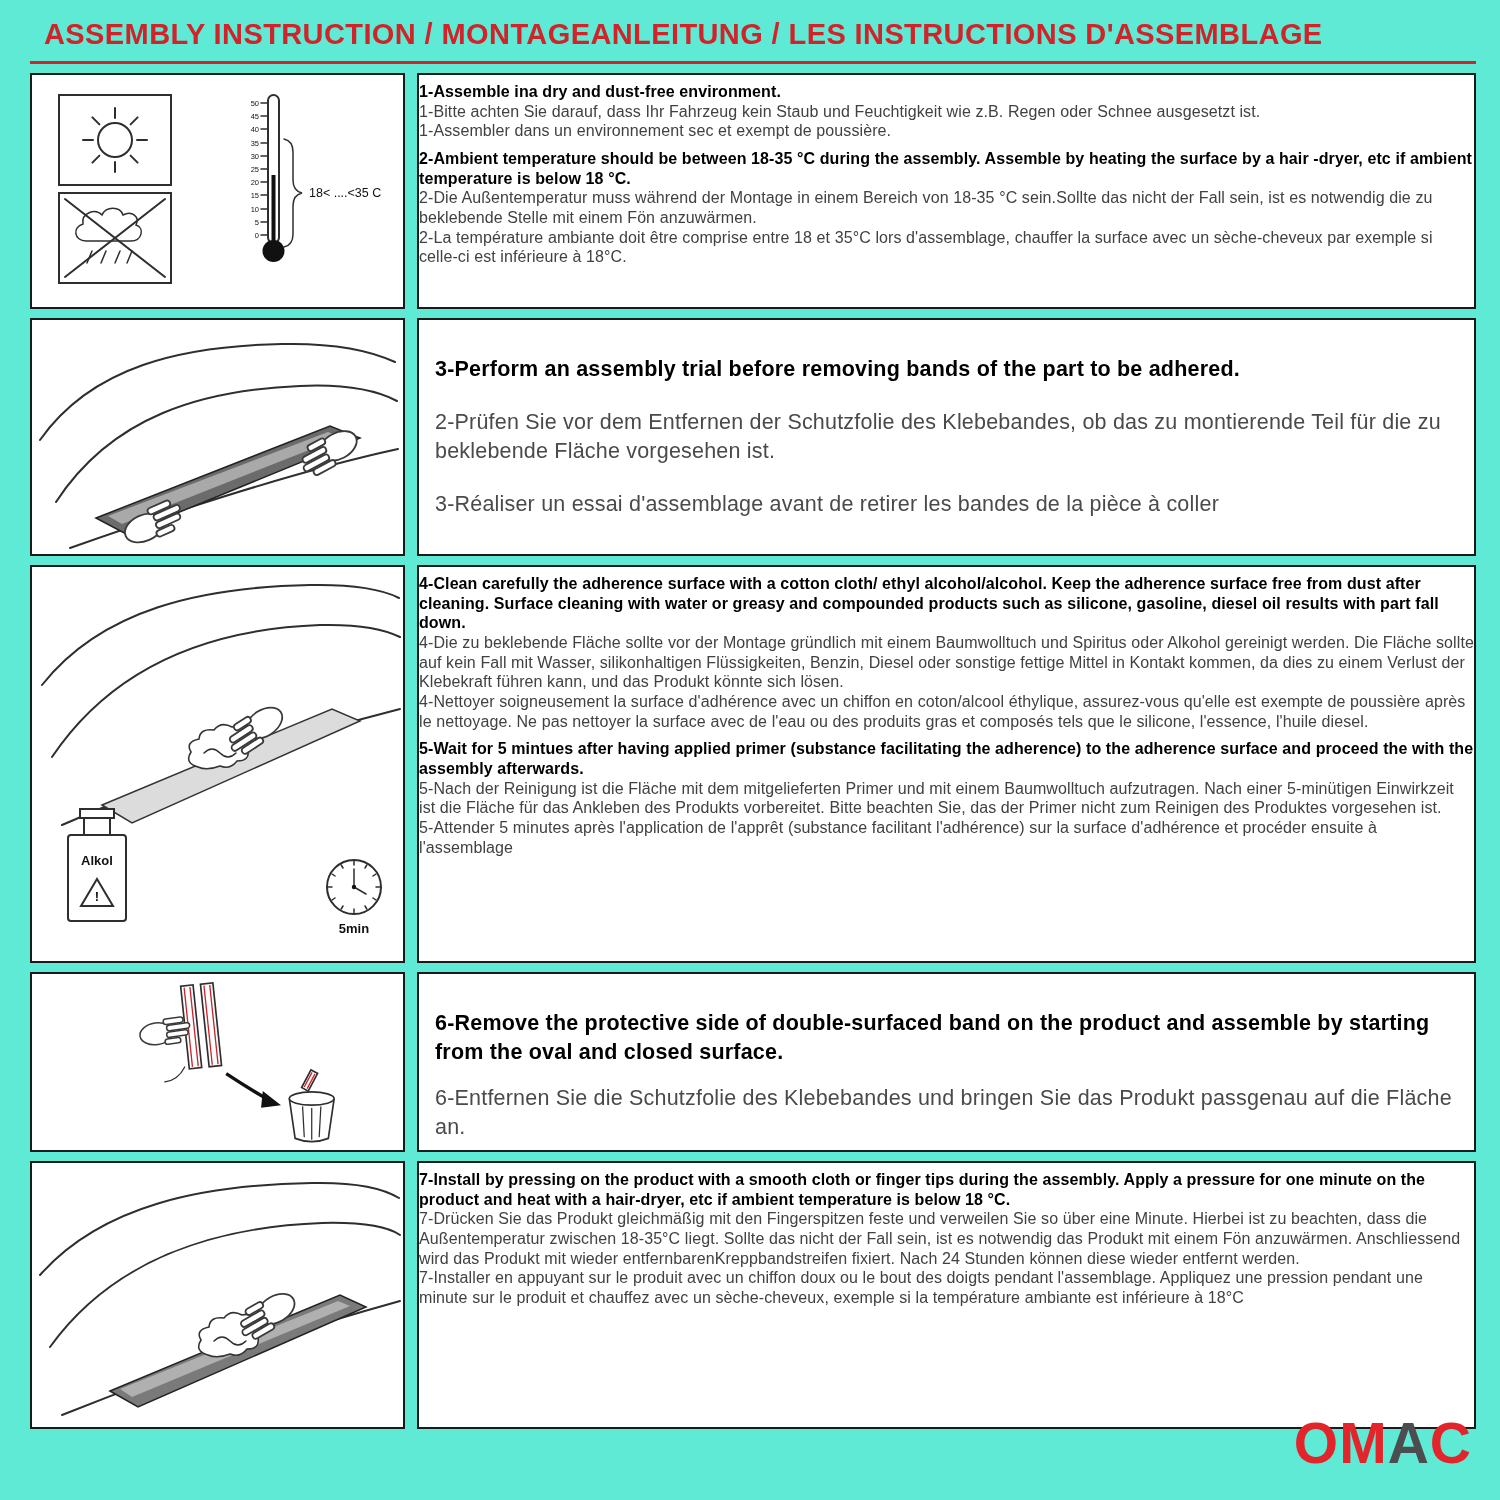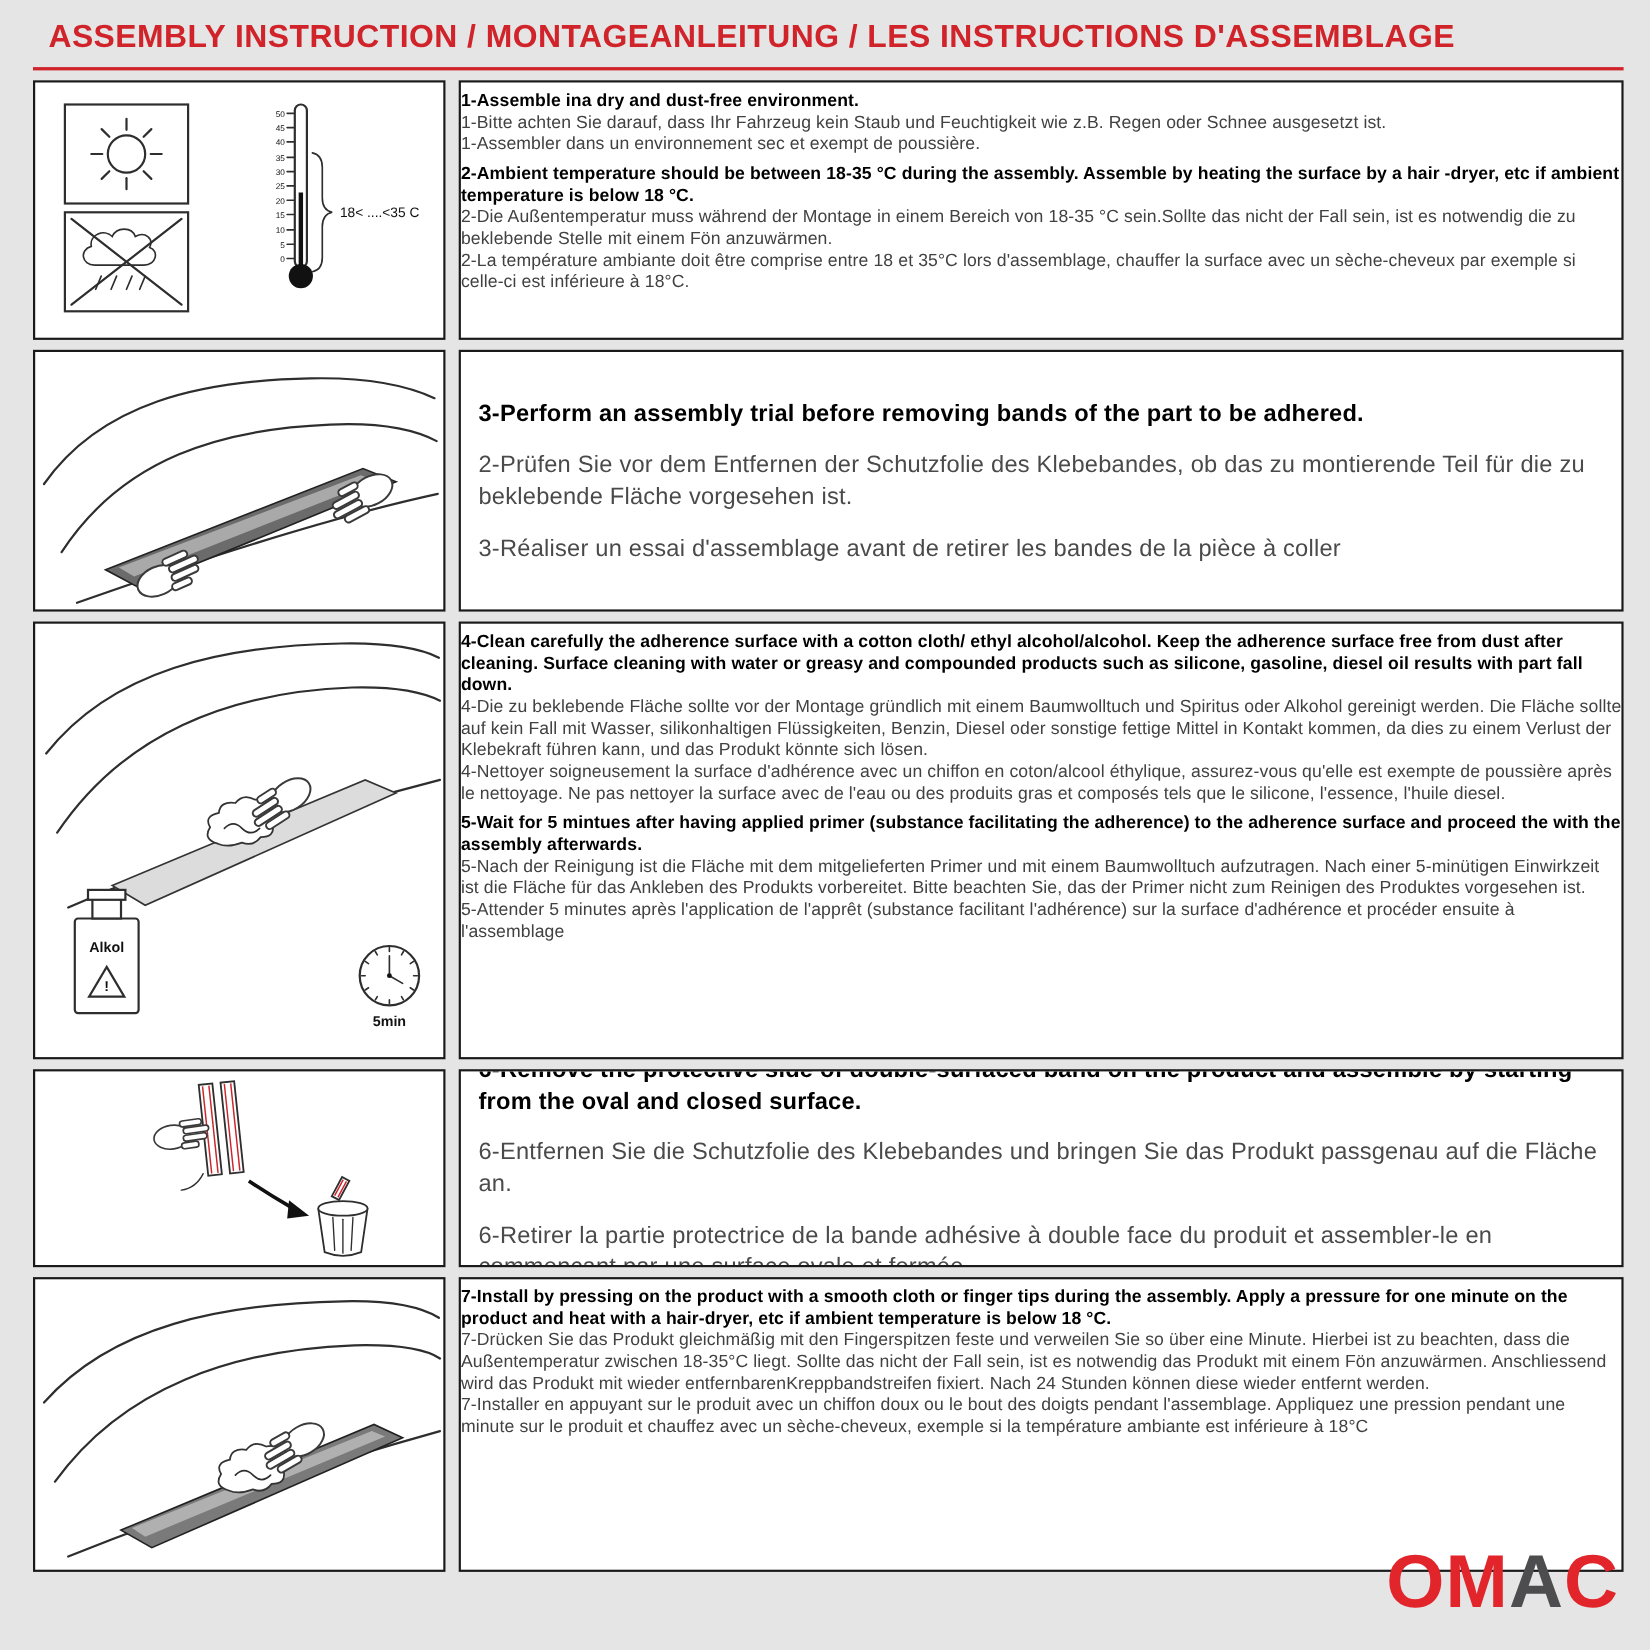--- a/index.html
+++ b/index.html
@@ -1,21 +1,21 @@
 <!DOCTYPE html>
 <html><head>
 <meta charset="utf-8">
 <style>
   html,body{margin:0;padding:0;background:#fff;}
   .page{
     position:relative;
     width:1500px;height:1500px;
     box-sizing:border-box;
     padding:16px 24px 0 30px;
-    background:#e5e5e5;
+    background:#5eead4;
     font-family:"Liberation Sans", sans-serif;
     overflow:hidden;
   }
   h1.title{
     margin:2px 0 0 0;
     padding:0 0 10px 14px;
     border-bottom:3px solid #d0232a;
     color:#d0232a;
     font-size:29px;
     font-weight:700;
@@ -40,38 +40,38 @@
   }
   .textbox p{
     margin:0;
     font-size:16px;
     line-height:1.23;
     color:#414141;
     letter-spacing:.1px;
   }
   .textbox p.b{font-weight:700;color:#000;}
   .textbox p.gap{margin-top:8px;}
-  .textbox.big{display:flex;flex-direction:column;justify-content:center;padding:10px 16px;}
+  .textbox.big{display:flex;flex-direction:column;justify-content:space-between;padding:26px 16px;}
   .textbox.big p{font-size:21.5px;line-height:1.33;margin:9px 0;color:#4a4a4a;letter-spacing:.2px;}
   .textbox.big p.b{color:#000;}
   
   .ln{fill:none;stroke:#2e2e2e;stroke-width:2;stroke-linecap:round;}
   .ln-thin{fill:none;stroke:#2e2e2e;stroke-width:1.5;stroke-linecap:round;}
   .wln{fill:#fff;stroke:#2e2e2e;stroke-width:2;}
   .cloth{fill:#fff;stroke:#333;stroke-width:1.6;}
   .hand *{fill:#fff;stroke:#3a3a3a;stroke-width:1.8;}
   .redln{stroke:#c9252b;stroke-width:1.6;fill:none;}
   svg text{font-family:"Liberation Sans", sans-serif;fill:#111;}
   .tiny{font-size:7.5px;}
   .lbl{font-size:12.5px;}
   .lbl-b{font-size:13px;font-weight:700;}
   .logo{
     position:absolute;
     right:28px;bottom:28px;
-    font-size:68px;
+    font-size:57px;
     font-weight:800;
     letter-spacing:1px;
     line-height:1;
   }
   .logo .red{color:#e2242b;}
   .logo .gray{color:#4d4d4f;}
 </style>
 </head>
 <body>
 

